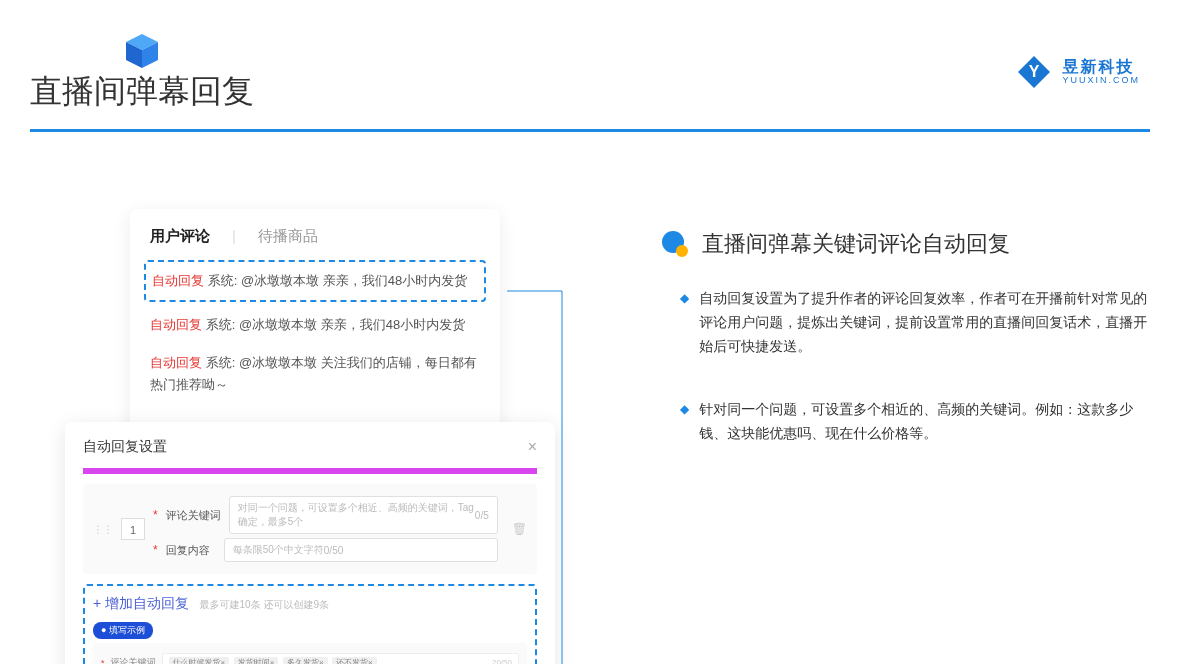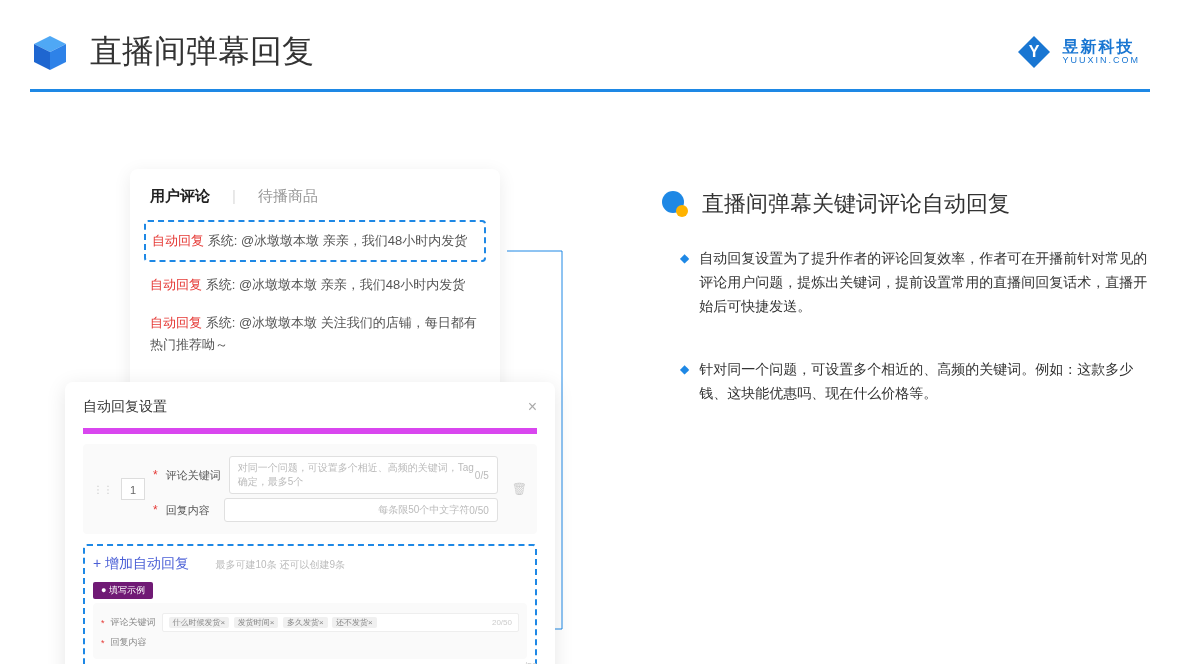--- a/index.html
+++ b/index.html
@@ -14,21 +14,21 @@
 
 .header {
   display: flex;
   align-items: center;
   justify-content: space-between;
   padding: 30px 40px 15px 30px;
 }
 .header-left {
   display: flex;
   align-items: center;
-  gap: 20px;
+  flex-direction: column;
 }
 .cube-icon {
   width: 40px;
   height: 40px;
 }
 .page-title {
   font-size: 32px;
   font-weight: 500;
   color: #333;
 }
@@ -173,47 +173,47 @@
 .form-label { color: #555; font-size: 11px; min-width: 50px; }
 .form-input {
   flex: 1;
   border: 1px solid #e0e0e0;
   background: #fff;
   border-radius: 3px;
   padding: 4px 8px;
   font-size: 10px;
   color: #bbb;
   display: flex;
-  justify-content: flex-end;
+  justify-content: flex-start;
   align-items: center;
 }
 .counter { color: #bbb; font-size: 10px; }
 .trash { color: #ccc; font-size: 12px; margin-left: 6px; }
 
 
 .example-wrap {
   border: 2px dashed #1e88e5;
   border-radius: 4px;
   padding: 8px;
   margin-top: 10px;
   position: relative;
 }
 .add-link {
   color: #4a5fd6;
   font-size: 14px;
   margin-bottom: 6px;
   display: inline-block;
 }
-.add-hint { color: #bbb; font-size: 10px; margin-left: 22px; }
+.add-hint { color: #bbb; font-size: 10px; margin-left: 6px; }
 .example-tag-label {
-  background: #701a75;
+  background: #1d4ed8;
   color: #fff;
   font-size: 9px;
   padding: 2px 8px;
-  border-radius: 2px;
+  border-radius: 8px;
   display: inline-block;
 }
 .example-body {
   background: #fafafa;
   border-radius: 4px;
   padding: 6px 8px;
   margin-top: 4px;
 }
 .ex-row {
   display: flex;

